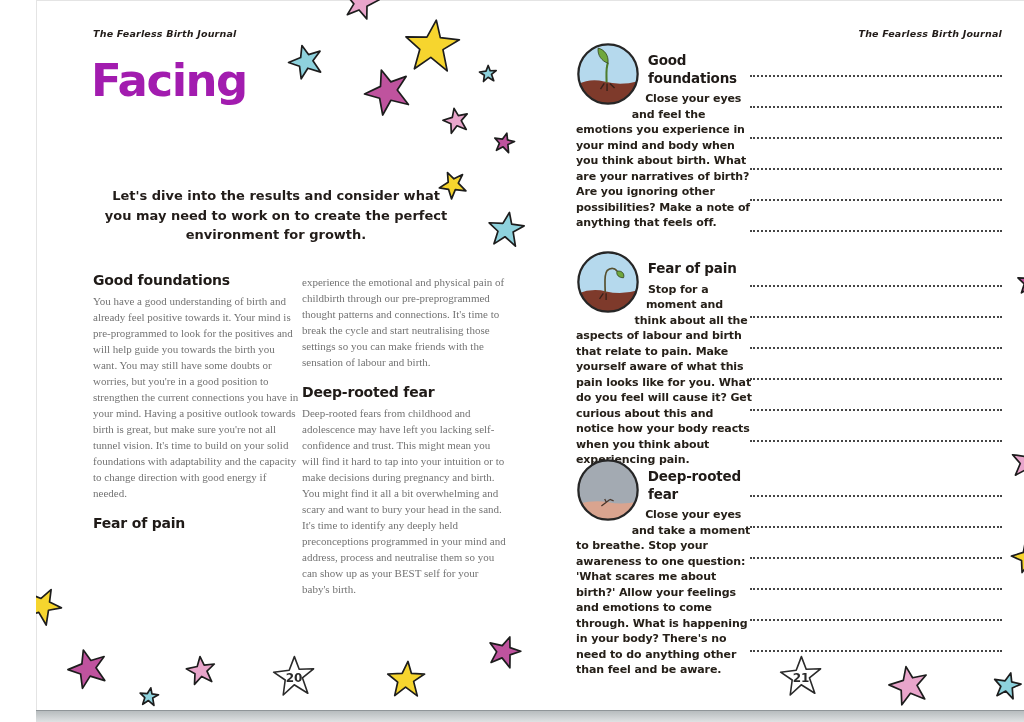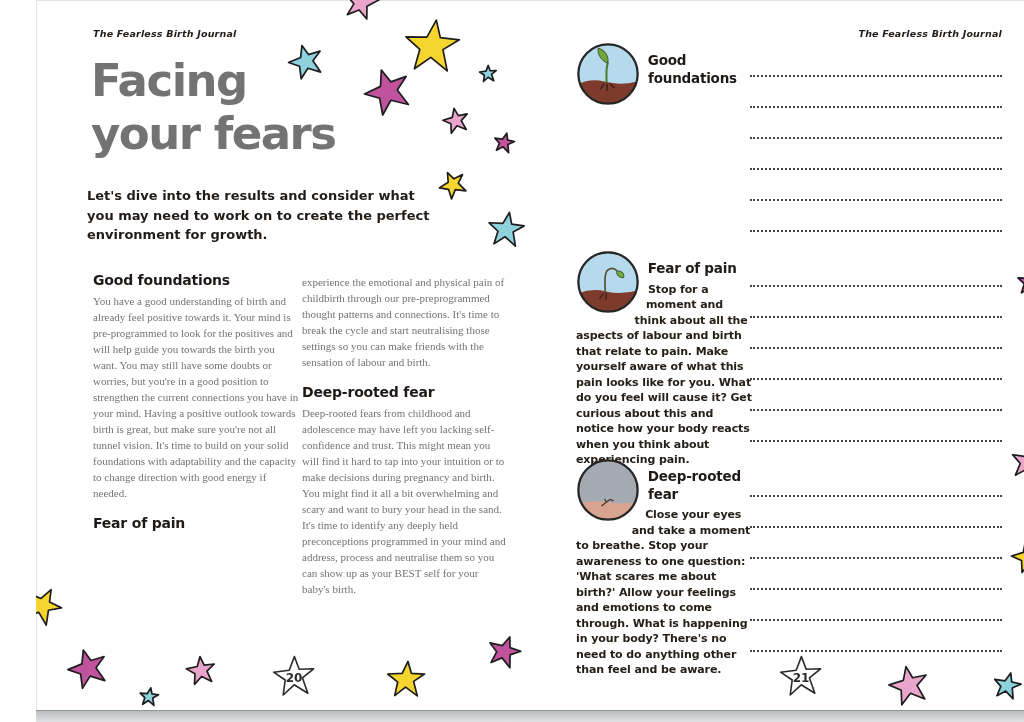--- a/index.html
+++ b/index.html
@@ -1,21 +1,21 @@
 <!DOCTYPE html>
 <html><head>
 <meta charset="utf-8">
 <style>
   html,body{margin:0;padding:0;background:#ffffff;}
   #canvas{position:relative;width:1024px;height:722px;background:#fff;overflow:hidden;
           font-family:"Liberation Sans",sans-serif;box-shadow:inset 0 0 0 1px #e4e4e4;margin-left:36px;}
   .abs{position:absolute;}
   
   .running-header{font:italic 700 9.5px "DejaVu Sans",sans-serif;color:#221c19;letter-spacing:.2px;}
-  .page-title{font:700 45px/1.17 "DejaVu Sans",sans-serif;letter-spacing:-1.5px;color:#737373;}
+  .page-title{font:700 45px/1.17 "DejaVu Sans",sans-serif;letter-spacing:-1.5px;color:#a21caf;}
   .intro{font:700 13px/1.5 "DejaVu Sans",sans-serif;color:#221c19;}
   .col{font:400 11px/16px "Liberation Sans",sans-serif;color:#737373;}
   .col h3{font:700 14px/1.2 "DejaVu Sans",sans-serif;color:#1f1a17;margin:0 0 4px 0;letter-spacing:-.2px;}
   .col p{margin:0 0 10px 0;font-family:Liberation Serif, serif;}
   .col h3.later{margin-top:14px;}
   
   .rsec{width:176px;}
   .rsec .circle-icon{float:left;width:64px;height:64px;margin:0 8px 4px 0;shape-outside:circle(52%);}
   .rsec h3{font:700 13.5px/1.3 "DejaVu Sans",sans-serif;color:#1f1a17;margin:0;padding-top:10px;letter-spacing:-.2px;}
   .rsec p{font:700 11px/15.5px "DejaVu Sans",sans-serif;color:#262019;margin:4px 0 0 0;letter-spacing:-.1px;}
@@ -33,24 +33,23 @@
 </head>
 <body>
 
 <div id="canvas">
 
   <div>
     <div class="abs running-header" style="left:57px;top:28px;">The Fearless Birth Journal</div>
 
     <div class="abs page-title" style="left:55px;top:55px;">
       <div>Facing</div>
-      <div>your fears</div>
-    </div>
-
-    <div class="abs intro" style="left:51px;top:186px;width:356px;">Let's dive into the results and consider what you may need to work on to create the perfect environment for growth.</div>
+    </div>
+
+    <div class="abs intro" style="left:62px;top:186px;width:356px;text-align:center;">Let's dive into the results and consider what you may need to work on to create the perfect environment for growth.</div>
 
     <div class="abs col" style="left:57px;top:272px;width:206px;">
       <h3>Good foundations</h3>
       <p>You have a good understanding of birth and already feel positive towards it. Your mind is pre-programmed to look for the positives and will help guide you towards the birth you want. You may still have some doubts or worries, but you're in a good position to strengthen the current connections you have in your mind. Having a positive outlook towards birth is great, but make sure you're not all tunnel vision. It's time to build on your solid foundations with adaptability and the capacity to change direction with good energy if needed.</p>
       <h3 class="later">Fear of pain</h3>
     </div>
 
     <div class="abs col" style="left:266px;top:274px;width:204px;">
       <p>experience the emotional and physical pain of childbirth through our pre-preprogrammed thought patterns and connections. It's time to break the cycle and start neutralising those settings so you can make friends with the sensation of labour and birth.</p>
       <h3 class="later">Deep-rooted fear</h3>
@@ -76,20 +75,21 @@
         <g clip-path="url(#c1)">
           <rect width="68" height="68" fill="#b5d9ed"></rect>
           <path d="M0 46 Q14 38 30 42 Q48 47 68 41 L68 68 L0 68 Z" fill="#7e3a2b"></path>
           <path d="M30 44 L26 50 M33 44 L33 52 M36 44 L41 49" stroke="#38211a" stroke-width="1.5" fill="none"></path>
           <path d="M32.5 43 C32.5 35 31.5 28 34 22" stroke="#4e7c2d" stroke-width="2.2" fill="none"></path>
           <path d="M34 22.5 C35 14 30 8 23.5 6.5 C22.5 14 27.5 20.5 34 22.5 Z" fill="#6fa73d" stroke="#2a3a1a" stroke-width="0.8"></path>
         </g>
         <circle cx="34" cy="34" r="31.5" fill="none" stroke="#262626" stroke-width="2.4"></circle>
       </svg>
       <h3>Good foundations</h3>
+      <p>Close your eyes and feel the emotions you experience in your mind and body when you think about birth. What are your narratives of birth? Are you ignoring other possibilities? Make a note of anything that feels off.</p>
     </div>
     <div class="lines-abs" style="top:46px;">
         <div class="dotted-line"></div>
         <div class="dotted-line"></div>
         <div class="dotted-line"></div>
         <div class="dotted-line"></div>
         <div class="dotted-line"></div>
         <div class="dotted-line"></div>
       </div>
 

